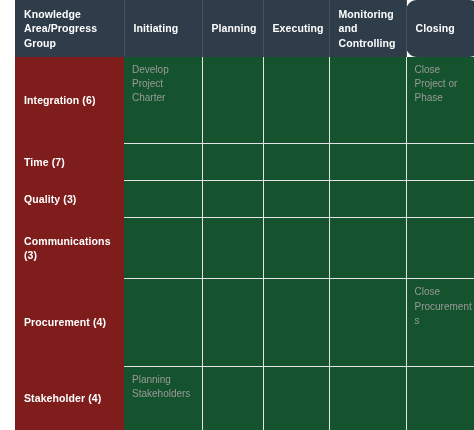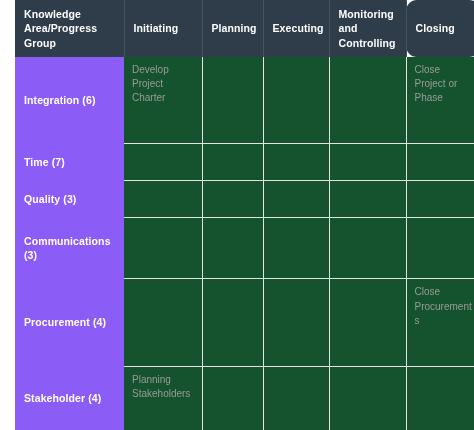--- a/index.html
+++ b/index.html
@@ -52,21 +52,21 @@
     padding: 6px 9px 6px 9px;
     border-right: 1px solid #44525e;
     box-sizing: border-box;
     letter-spacing: 0.1px;
   }
   thead th.last { border-right: none; border-radius: 11px; }
   thead tr { height: 57px; }
 
   
   td.area {
-    background: #8b5cf6;
+    background: #7f1d1d;
     color: #ffffff;
     font-size: 10.5px;
     font-weight: bold;
     line-height: 1.4;
     text-align: left;
     vertical-align: middle;
     padding: 4px 9px;
     border: none;
     box-sizing: border-box;
     letter-spacing: 0.1px;

